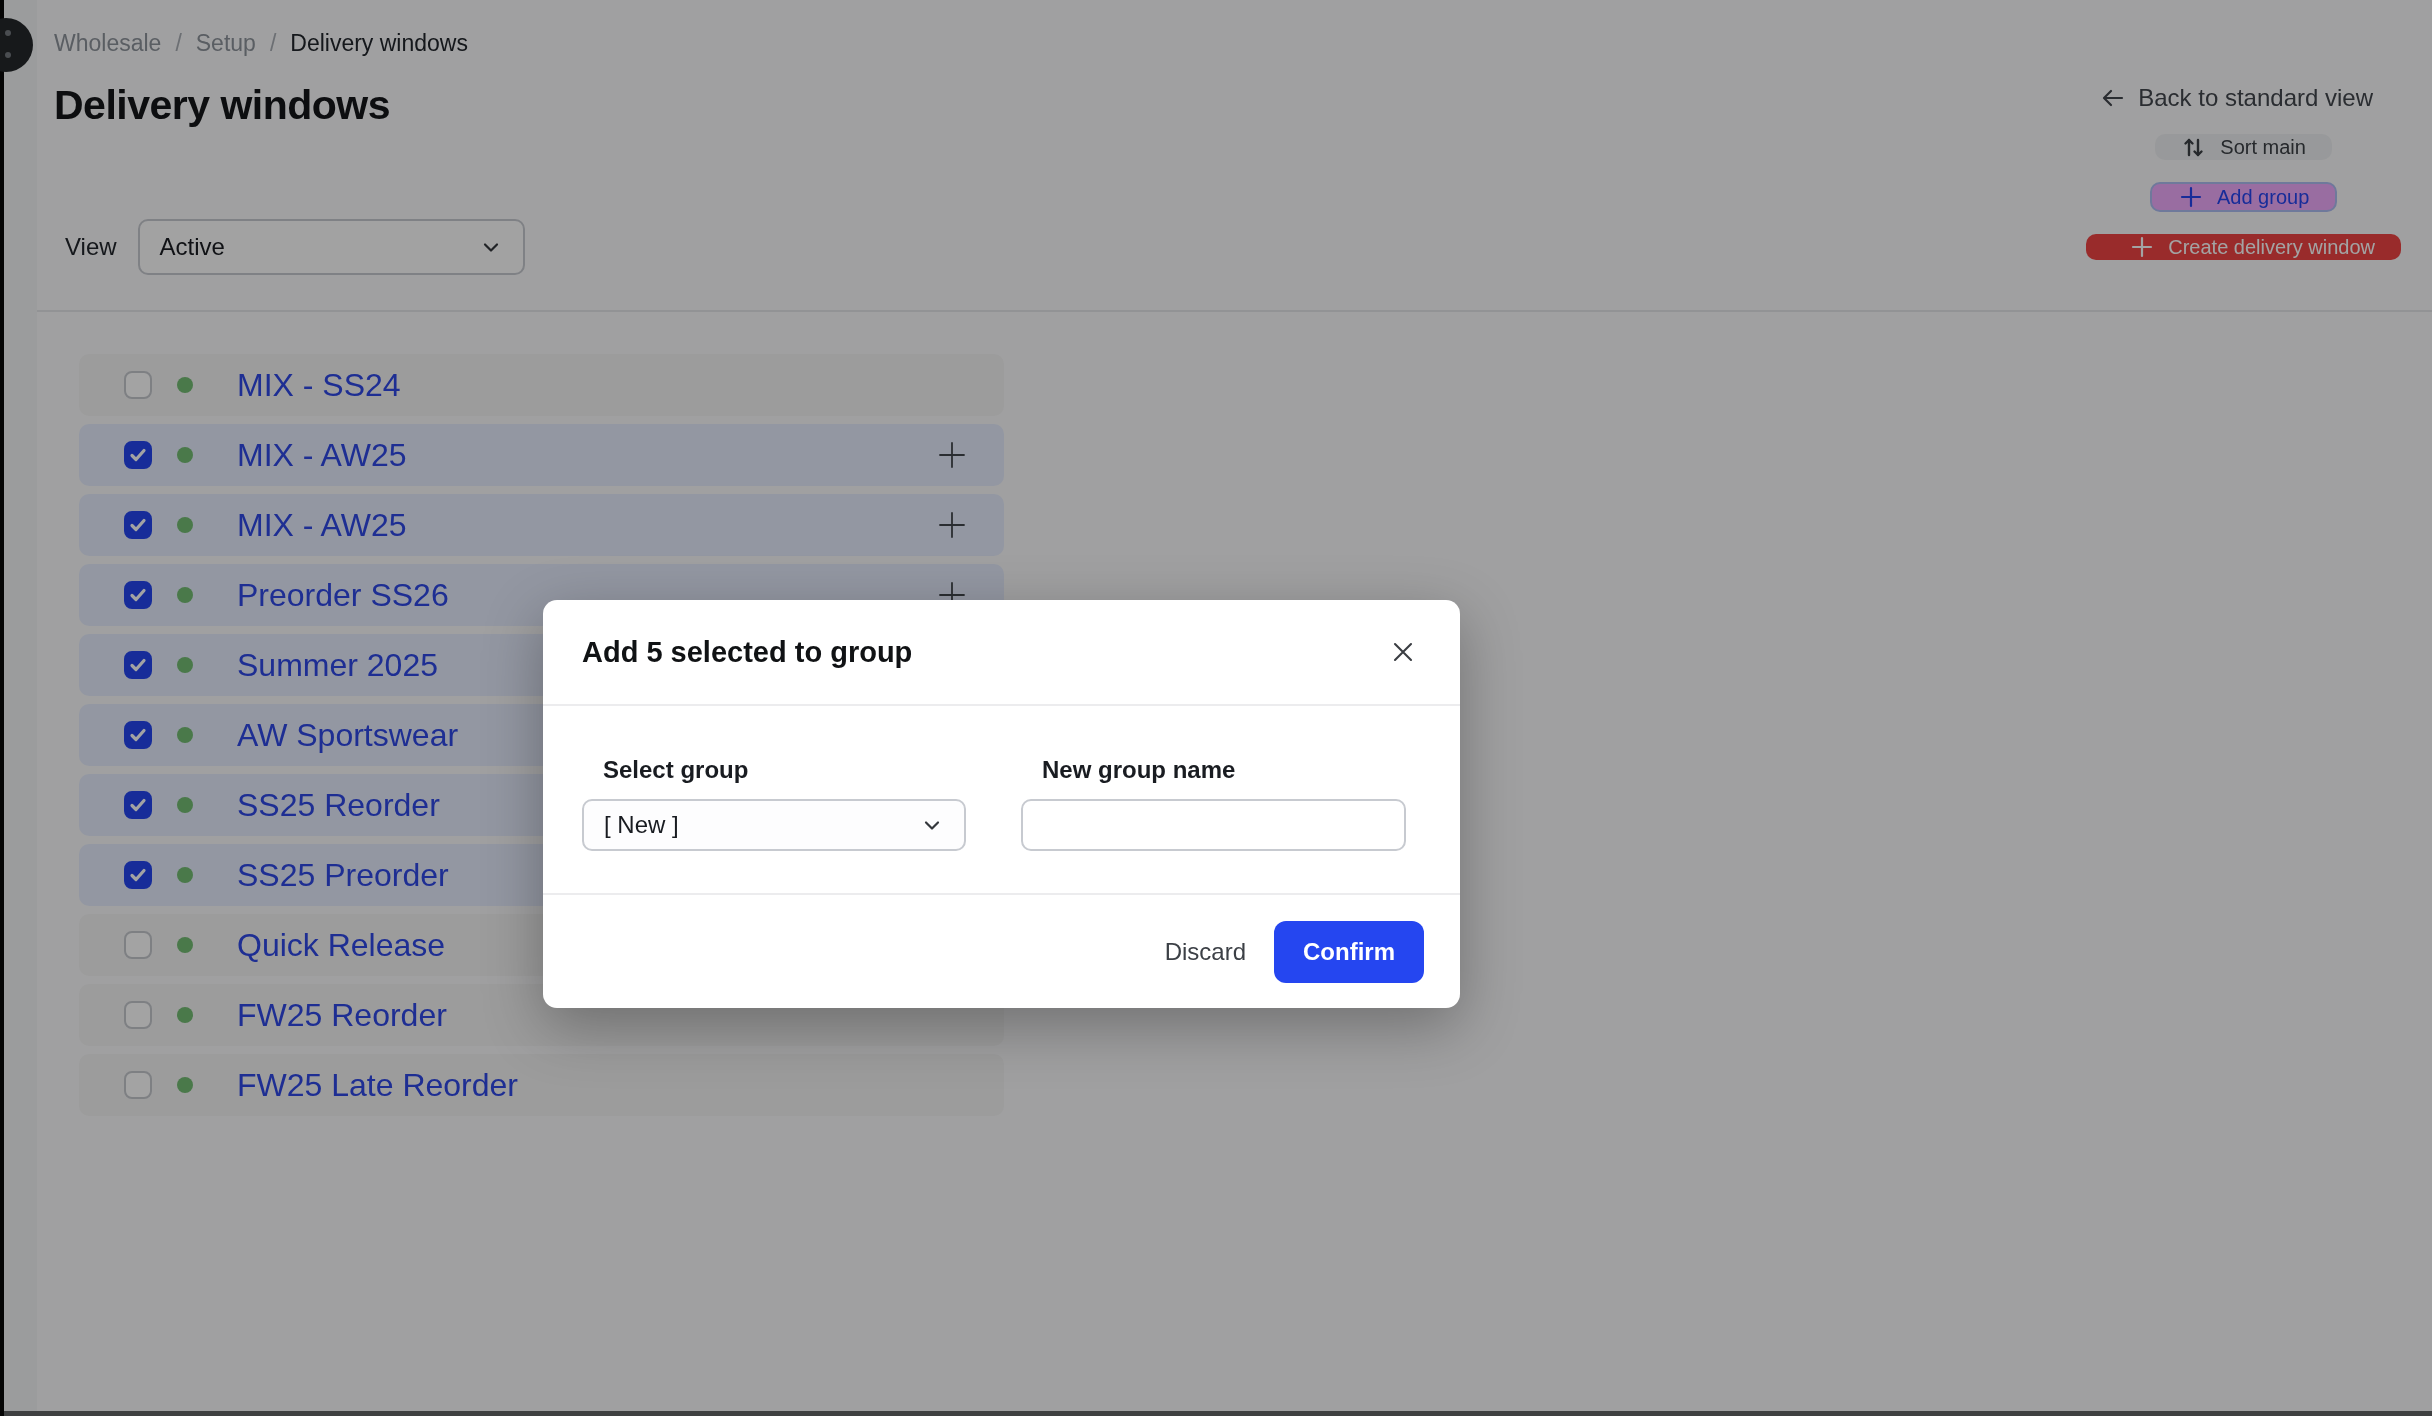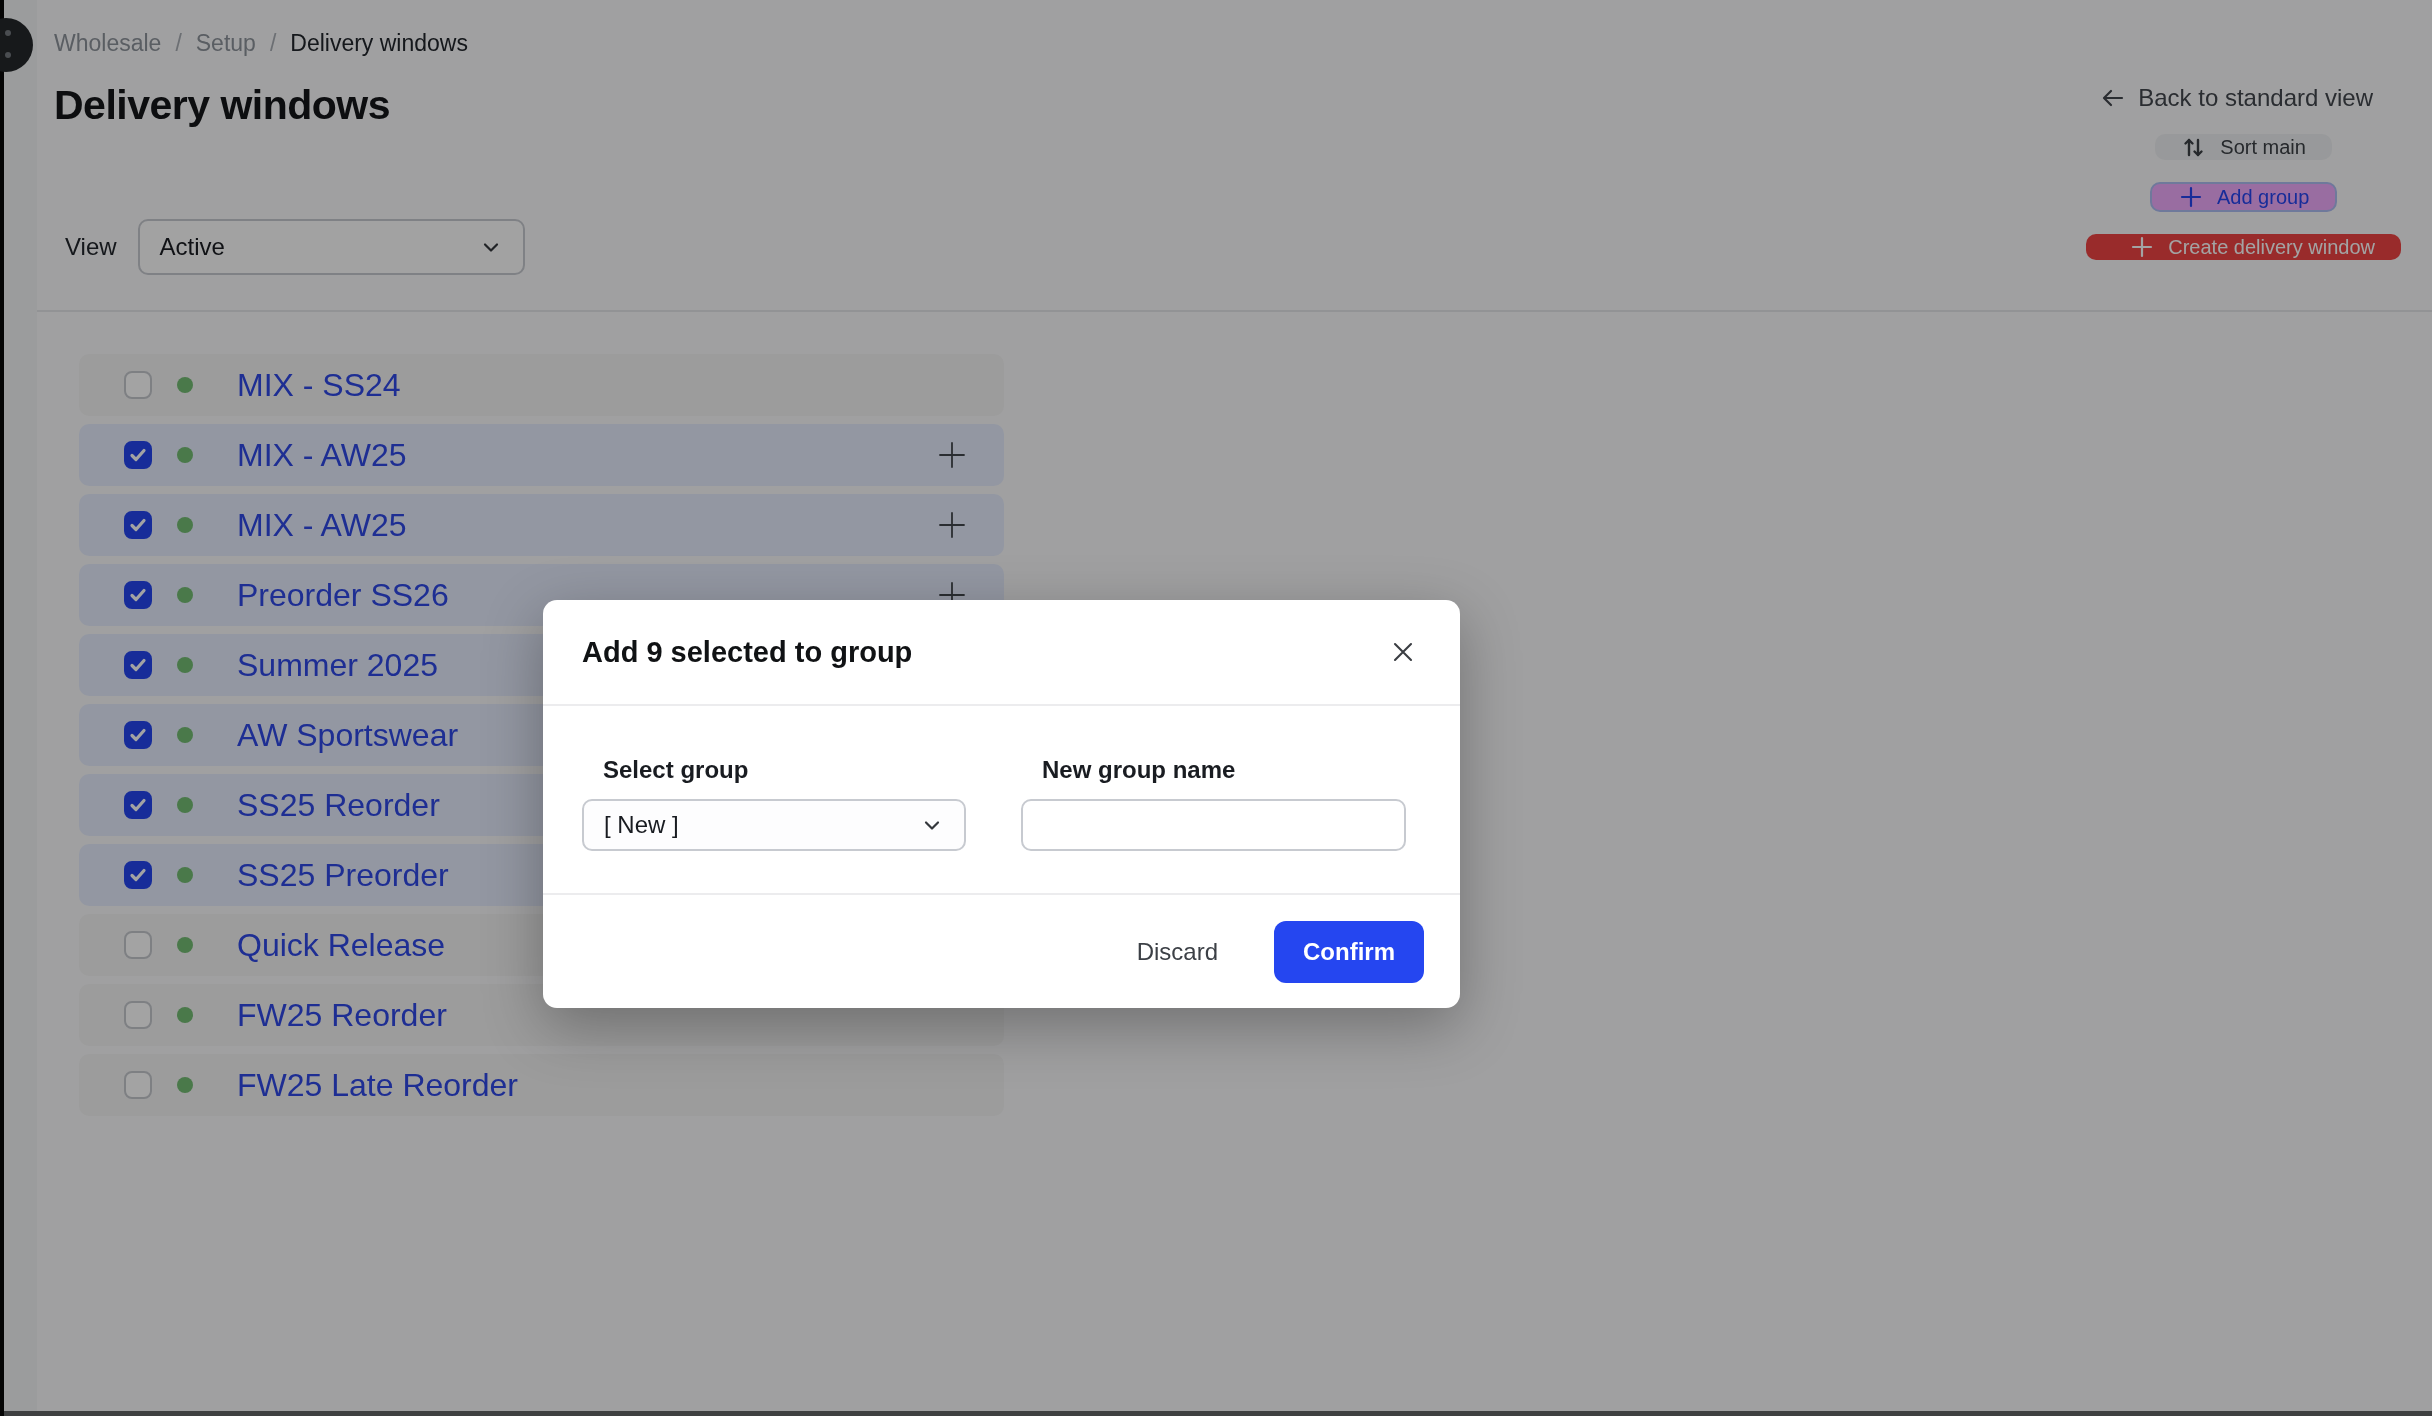--- a/index.html
+++ b/index.html
@@ -73,21 +73,21 @@
                   border-bottom:2px solid #ececee; }
   .modal-title  { font-size:29px; font-weight:700; color:#101214; }
   .modal-close  { position:absolute; right:44px; top:50%; transform:translateY(-50%); width:26px; height:26px;
                   cursor:pointer; }
   .modal-body { flex:1; display:flex; gap:55px; padding:50px 39px 0 39px; border-bottom:2px solid #ececee; }
   .field { display:flex; flex-direction:column; }
   .field-label { font-size:24px; font-weight:600; color:#191c21; padding-left:21px; margin-bottom:15px; }
   .field .select { width:384px; height:52px; border-radius:10px; }
   .text-input { width:385px; height:52px; border:2px solid #c7cad0; border-radius:10px; background:#ffffff;
                 font-size:24px; padding:0 18px; font-family:inherit; color:#191c21; outline:none; }
-  .modal-footer { height:113px; display:flex; align-items:center; justify-content:flex-end; gap:56px;
+  .modal-footer { height:113px; display:flex; align-items:center; justify-content:flex-end; gap:28px;
                   padding-right:36px; }
   .discard-btn { font-size:24px; color:#3c4046; background:none; border:none; font-family:inherit; cursor:pointer; }
   .confirm-btn { height:62px; padding:0 29px; background:#2546f0; border:none; border-radius:12px;
                  color:#ffffff; font-size:24px; font-weight:600; font-family:inherit; cursor:pointer; }
 
   .icon-24 { width:24px; height:24px; } .icon-26 { width:26px; height:26px; }
 </style>
 </head>
 <body>
 
@@ -272,21 +272,21 @@
   <div class="overlay"></div>
 
   <div class="edge-left"></div>
   <div class="fab-circle">
     <span class="fab-mark"></span>
     <span class="fab-mark b"></span>
   </div>
 
   <div class="modal">
     <div class="modal-header">
-      <span class="modal-title">Add 9 selected to group</span>
+      <span class="modal-title">Add 5 selected to group</span>
       <svg class="modal-close" viewBox="0 0 26 26" fill="none" stroke="#3a3d42" stroke-width="2.1" stroke-linecap="round">
         <path d="M5 5l16 16M21 5L5 21"></path>
       </svg>
     </div>
     <div class="modal-body">
       <div class="field">
         <span class="field-label">Select group</span>
         <div class="select">
           <span class="sel-text">[ New ]</span>
           <svg class="icon-24" viewBox="0 0 24 24" fill="none" stroke="#34373c" stroke-width="2.2" stroke-linecap="round" stroke-linejoin="round">

